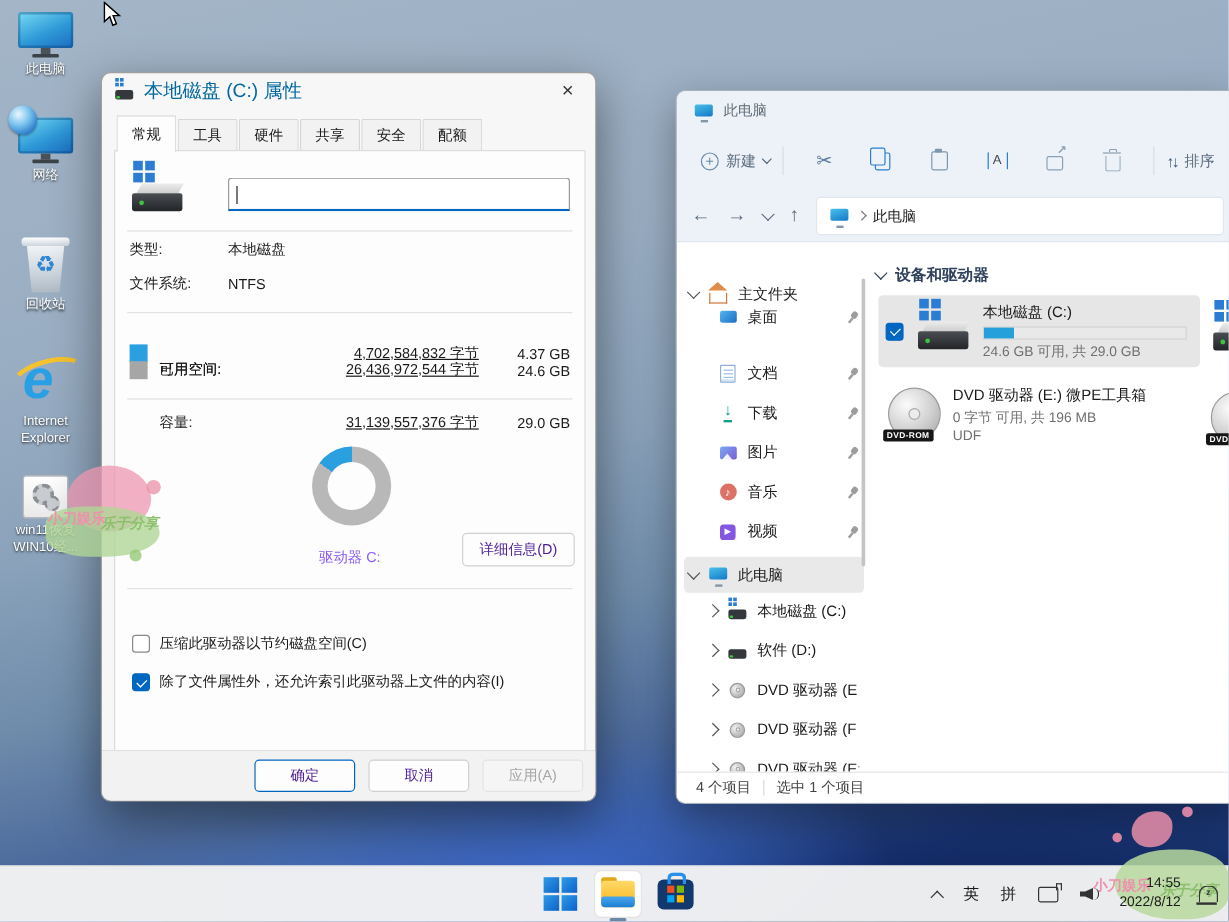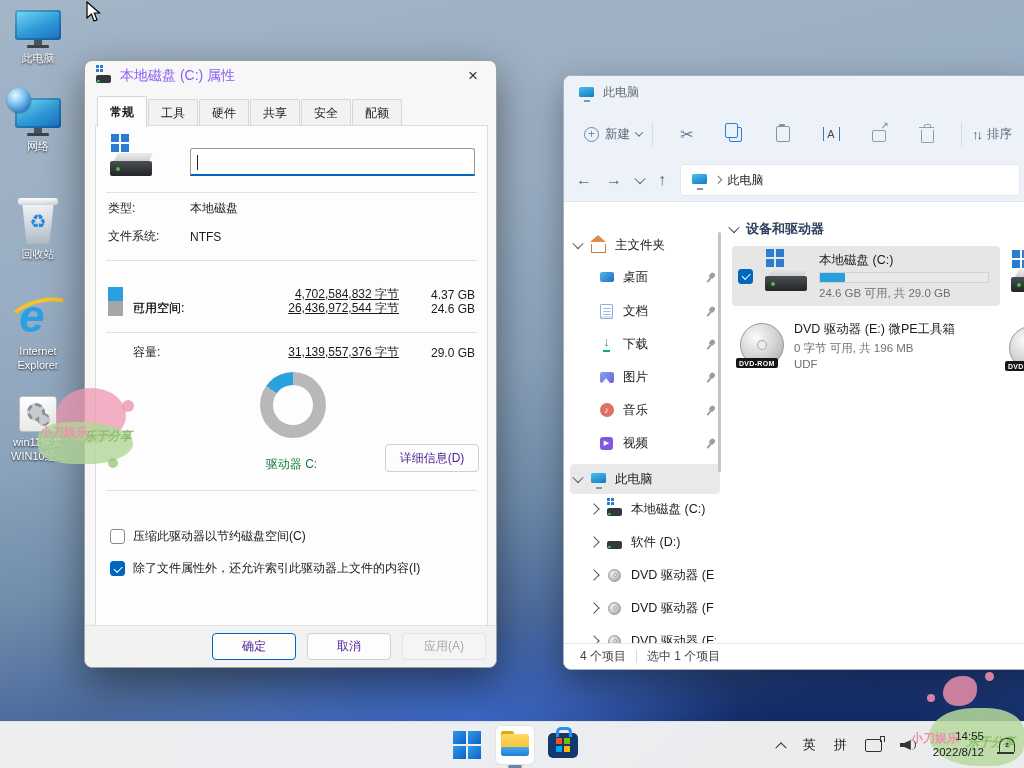--- a/index.html
+++ b/index.html
@@ -42,44 +42,44 @@
   .pin::before{content:"";position:absolute;left:3px;top:0;width:5px;height:6px;background:#858585;border-radius:2px;}
   .pin::after{content:"";position:absolute;left:5px;top:6px;width:1.5px;height:5px;background:#858585;}
   .cb{position:relative;width:15px;height:15px;border:1px solid #898989;border-radius:3px;background:#fff;flex:none;box-sizing:border-box;}
   .cb.checked{background:#0067c0;border-color:#0067c0;}
   .cb.checked::after{content:"";position:absolute;left:3px;top:3.5px;width:7px;height:3.5px;border-left:1.6px solid #fff;border-bottom:1.6px solid #fff;transform:rotate(-45deg);}
 
   
   #dlg{position:absolute;left:84px;top:60px;width:413px;height:608px;background:#f7f7f7;border:1px solid #9f9f9f;
     border-radius:8px;box-shadow:0 14px 40px rgba(0,0,0,.45);z-index:40;box-sizing:border-box;}
   .dlg-title{display:flex;align-items:center;height:30px;padding:0 10px;gap:8px;}
-  .dlg-title .txt{font-size:14px;color:#8b5cf6;flex:1;}
+  .dlg-title .txt{font-size:16px;color:#0369a1;flex:1;}
   .dlg-close{font-size:17px;color:#333;width:26px;text-align:center;cursor:default;}
   .tabs{display:flex;padding:8px 0 0 12px;gap:0;}
   .tab{font-size:12px;color:#1a1a1a;padding:5px 12px;border:1px solid #d6d6d6;border-bottom:none;background:#f2f2f2;margin-right:1px;border-radius:2px 2px 0 0;}
-  .tab.active{background:#fdfdfd;padding-top:7px;margin-top:-3px;position:relative;z-index:2;font-weight:bold;}
+  .tab.active{background:#fdfdfd;padding-top:7px;margin-top:-3px;position:relative;z-index:2;}
   .page{position:absolute;left:10px;top:64px;width:393px;height:501px;background:#fdfdfd;border:1px solid #dcdcdc;box-sizing:border-box;}
   .hr{position:absolute;left:10px;right:10px;height:1px;background:#e2e2e2;}
   .drv-big{position:relative;width:46px;height:38px;}
   .drv-big .top{position:absolute;left:8px;right:3px;top:11px;height:8px;background:linear-gradient(#ececec,#cfcfcf);transform:skewX(-30deg);}
   .drv-big .body{position:absolute;left:2px;right:2px;bottom:4px;height:15px;background:linear-gradient(#4a4e53,#232528);border-radius:2px;}
   .drv-big .led{position:absolute;left:8px;bottom:9px;width:4px;height:4px;border-radius:50%;background:#3ec53e;}
   .wlogo{position:absolute;display:grid;grid-template-columns:8px 8px;grid-auto-rows:8px;gap:1.5px;}
   .wlogo span{background:#2b7cd3;}
   .drv-big .wlogo{left:3px;top:-8px;}
   .nameinput{position:absolute;left:94px;top:22px;width:285px;height:28px;background:#fff;border:1px solid #999;border-bottom:2px solid #0067c0;border-radius:3px 3px 0 0;box-sizing:border-box;}
   .nameinput::before{content:"";position:absolute;left:6px;top:6px;width:1px;height:15px;background:#222;}
   .frow{position:absolute;left:12px;right:12px;display:flex;align-items:center;font-size:12px;color:#1a1a1a;}
   .flab{width:82px;flex:none;}
   .sw{width:15px;height:15px;margin-right:10px;flex:none;}
   .bytes{width:170px;text-align:right;flex:none;text-decoration:underline;}
   .gb{width:76px;text-align:right;flex:none;}
   .donut{position:absolute;left:164px;top:246px;width:66px;height:66px;border-radius:50%;}
   .donut::after{content:"";position:absolute;inset:13px;background:#fdfdfd;border-radius:50%;}
-  .caption{position:absolute;left:0;right:0;top:330px;text-align:center;font-size:12px;color:#15803d;}
+  .caption{position:absolute;left:0;right:0;top:330px;text-align:center;font-size:12px;color:#8b5cf6;}
   .btn{display:inline-flex;align-items:center;justify-content:center;font-size:12px;color:#4c1d95;background:#fdfdfd;border:1px solid #d0d0d0;border-radius:4px;box-sizing:border-box;}
   .details-btn{position:absolute;left:289px;top:318px;width:94px;height:28px;}
   .cbrow{position:absolute;left:14px;display:flex;align-items:center;gap:8px;font-size:12px;color:#1a1a1a;}
   .dlg-footer{position:absolute;left:0;right:0;bottom:0;height:42px;background:#f2f2f2;border-top:1px solid #e0e0e0;border-radius:0 0 8px 8px;
     display:flex;align-items:center;justify-content:flex-end;gap:11px;padding-right:10px;box-sizing:border-box;}
   .dlg-footer .btn{width:84px;height:27px;}
   .btn.default{border:1.5px solid #0067c0;}
   .btn.disabled{color:#a6a6a6;background:#f5f5f5;border-color:#e3e3e3;}
 
   
@@ -278,21 +278,21 @@
 
     <div class="exp-body">
 
       <div class="srow" style="top:28px;">
         <span class="chev down"></span>
         <span class="ic">
             <span class="ic-home"></span>
           </span>
         <span class="lbl">主文件夹</span>
       </div>
-      <div class="srow" style="top:60px;left:30px;width:126px;">
+      <div class="srow" style="top:47px;left:30px;width:126px;">
         <span class="ic">
             <span class="ic-desktop"></span>
           </span>
         <span class="lbl">桌面</span>
         <span class="pin"></span>
       </div>
       <div class="srow" style="top:94px;left:30px;width:126px;">
         <span class="ic">
             <span class="ic-doc"></span>
           </span>

